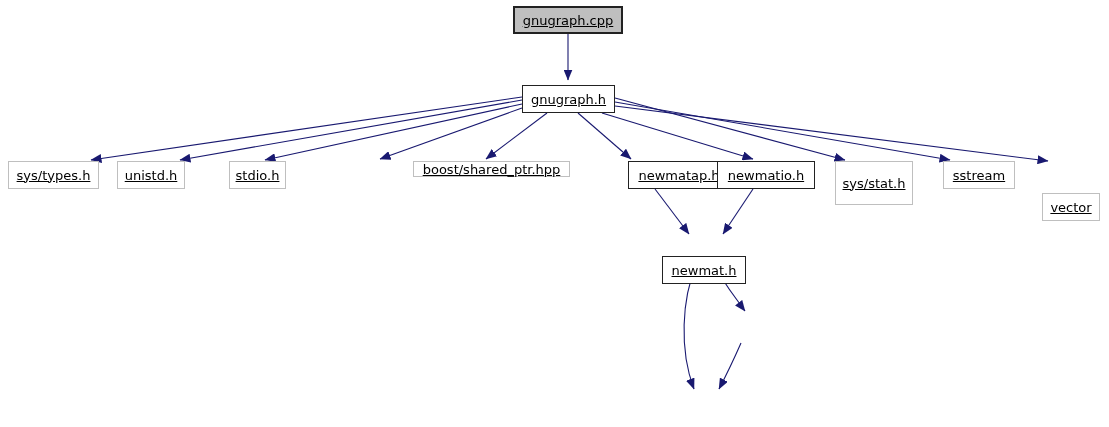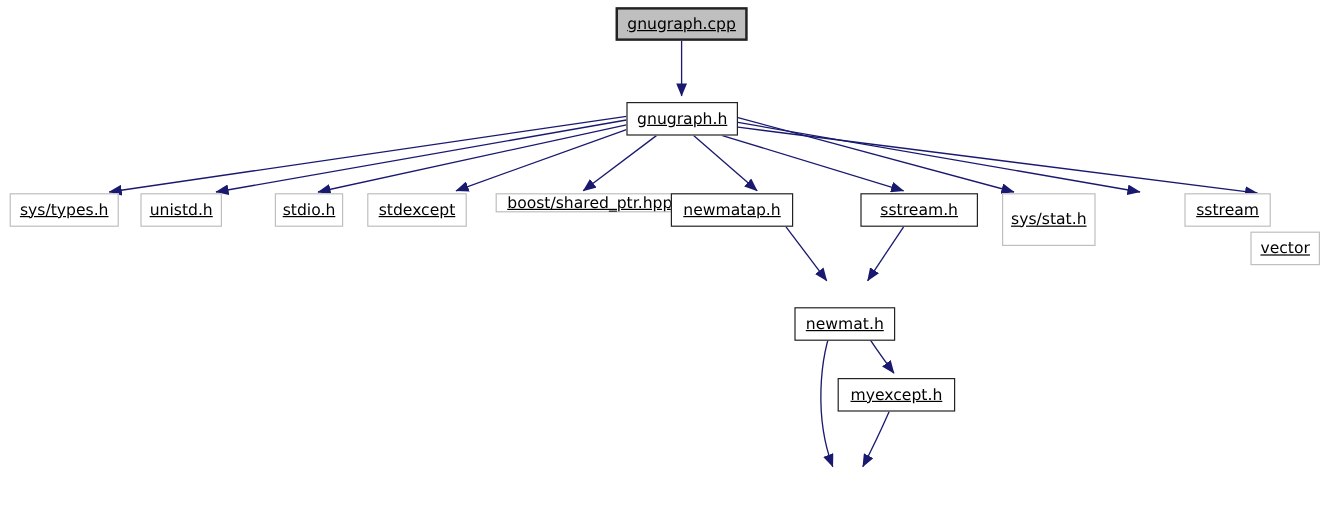--- a/index.html
+++ b/index.html
@@ -79,22 +79,20 @@
       <path class="edge" d="M714,266 Q729,290 745,311" marker-end="url(#arrow)"></path>
       <path class="edge" d="M696,266 C682,298 679,350 694,389" marker-end="url(#arrow)"></path>
       <path class="edge" d="M741,343 Q730,368 719,389" marker-end="url(#arrow)"></path>
     </svg>
 
 <div class="node current" style="left: 513px; top: 6px; width: 110px; height: 28px;">gnugraph.cpp</div>
     <div class="node internal" style="left: 522px; top: 85px; width: 93px; height: 28px;">gnugraph.h</div>
     <div class="node external" style="left: 8px; top: 161px; width: 91px; height: 28px;">sys/types.h</div>
     <div class="node external" style="left: 117px; top: 161px; width: 68px; height: 28px;">unistd.h</div>
     <div class="node external" style="left: 217px; top: 161px; width: 57px; height: 28px; margin-left: 12px;">stdio.h</div>
-    <div class="node external" style="left: 306px; top: 161px; width: 83px; height: 28px;">stdexcept</div>
     <div class="node external" style="left: 413px; top: 161px; width: 157px; height: 16px;">boost/shared_ptr.hpp</div>
-    <div class="node internal" style="left: 559px; top: 161px; width: 102px; height: 28px;">newmatap.h</div>
-    <div class="node internal" style="left: 717px; top: 161px; width: 98px; height: 28px;">sstream.h</div>
+    <div class="node internal" style="left: 628px; top: 161px; width: 102px; height: 28px;">newmatap.h</div>
+    <div class="node internal" style="left: 717px; top: 161px; width: 98px; height: 28px;">newmatio.h</div>
     <div class="node external" style="left: 835px; top: 161px; width: 78px; height: 44px;">sys/stat.h</div>
-    <div class="node external" style="left: 987px; top: 161px; width: 72px; height: 28px;">sstream</div>
+    <div class="node external" style="left: 943px; top: 161px; width: 72px; height: 28px;">sstream</div>
     <div class="node external" style="left: 1042px; top: 161px; width: 58px; height: 28px; margin-top: 32px;">vector</div>
     <div class="node internal" style="left: 662px; top: 256px; width: 84px; height: 28px;">newmat.h</div>
-    <div class="node internal" style="left: 698px; top: 315px; width: 98px; height: 28px;">myexcept.h</div>
   </div>
 
 </body></html>

